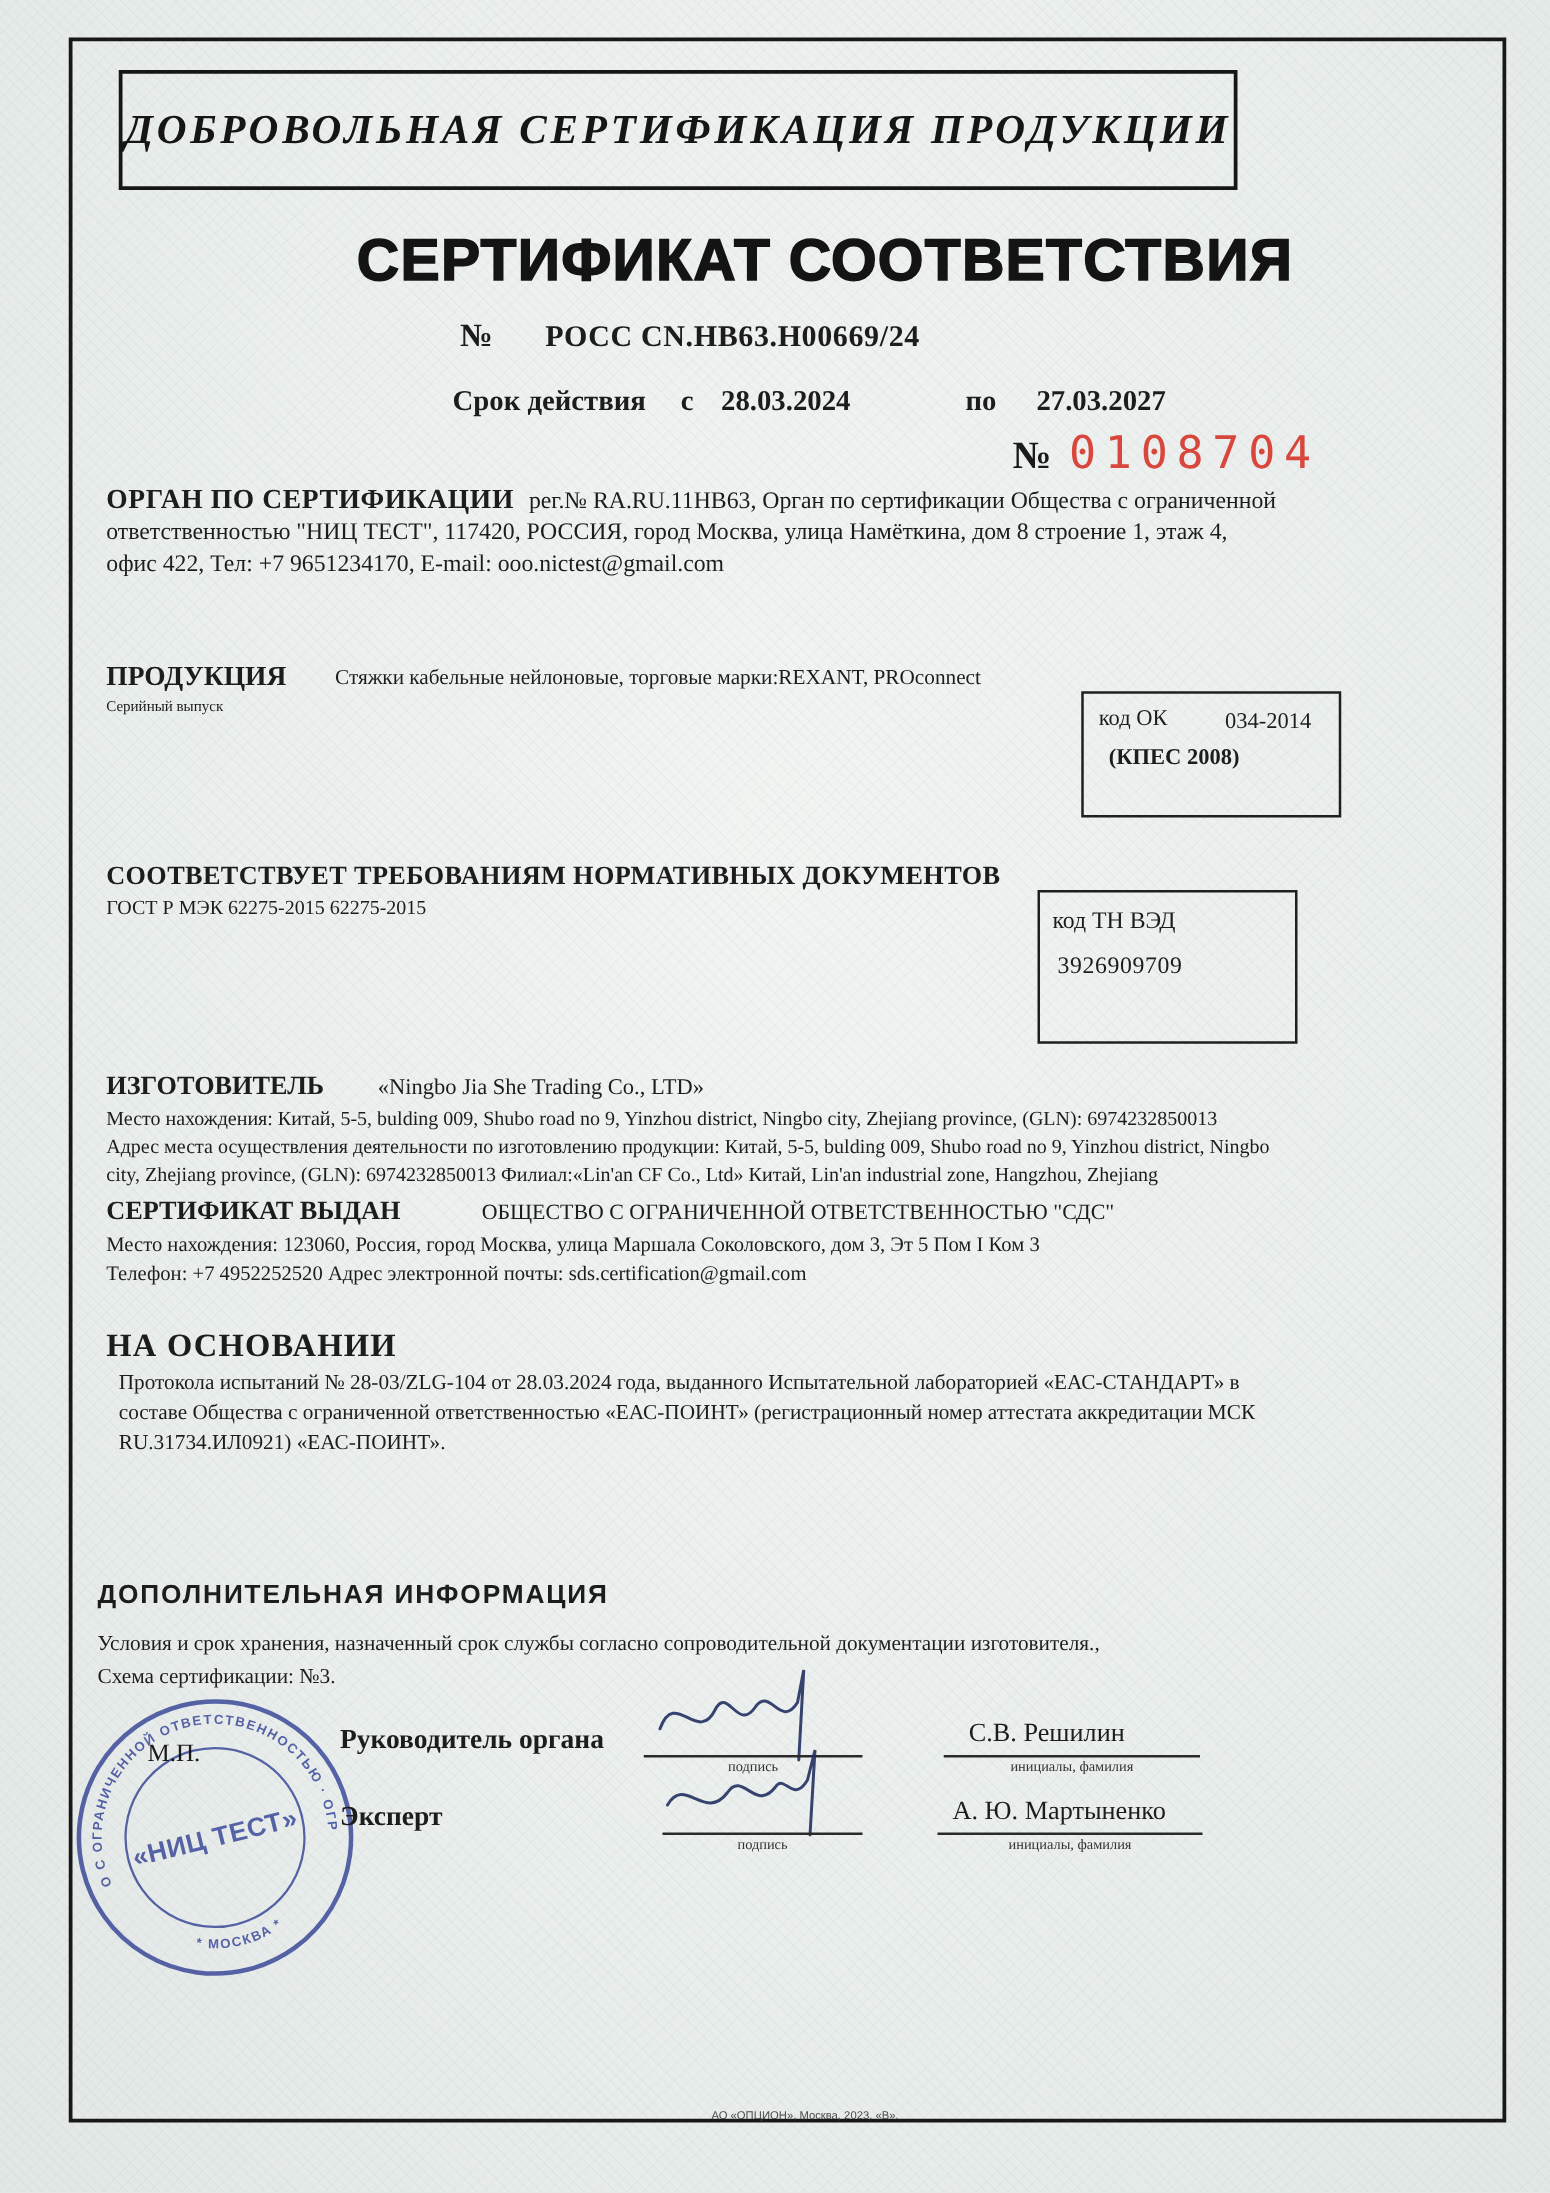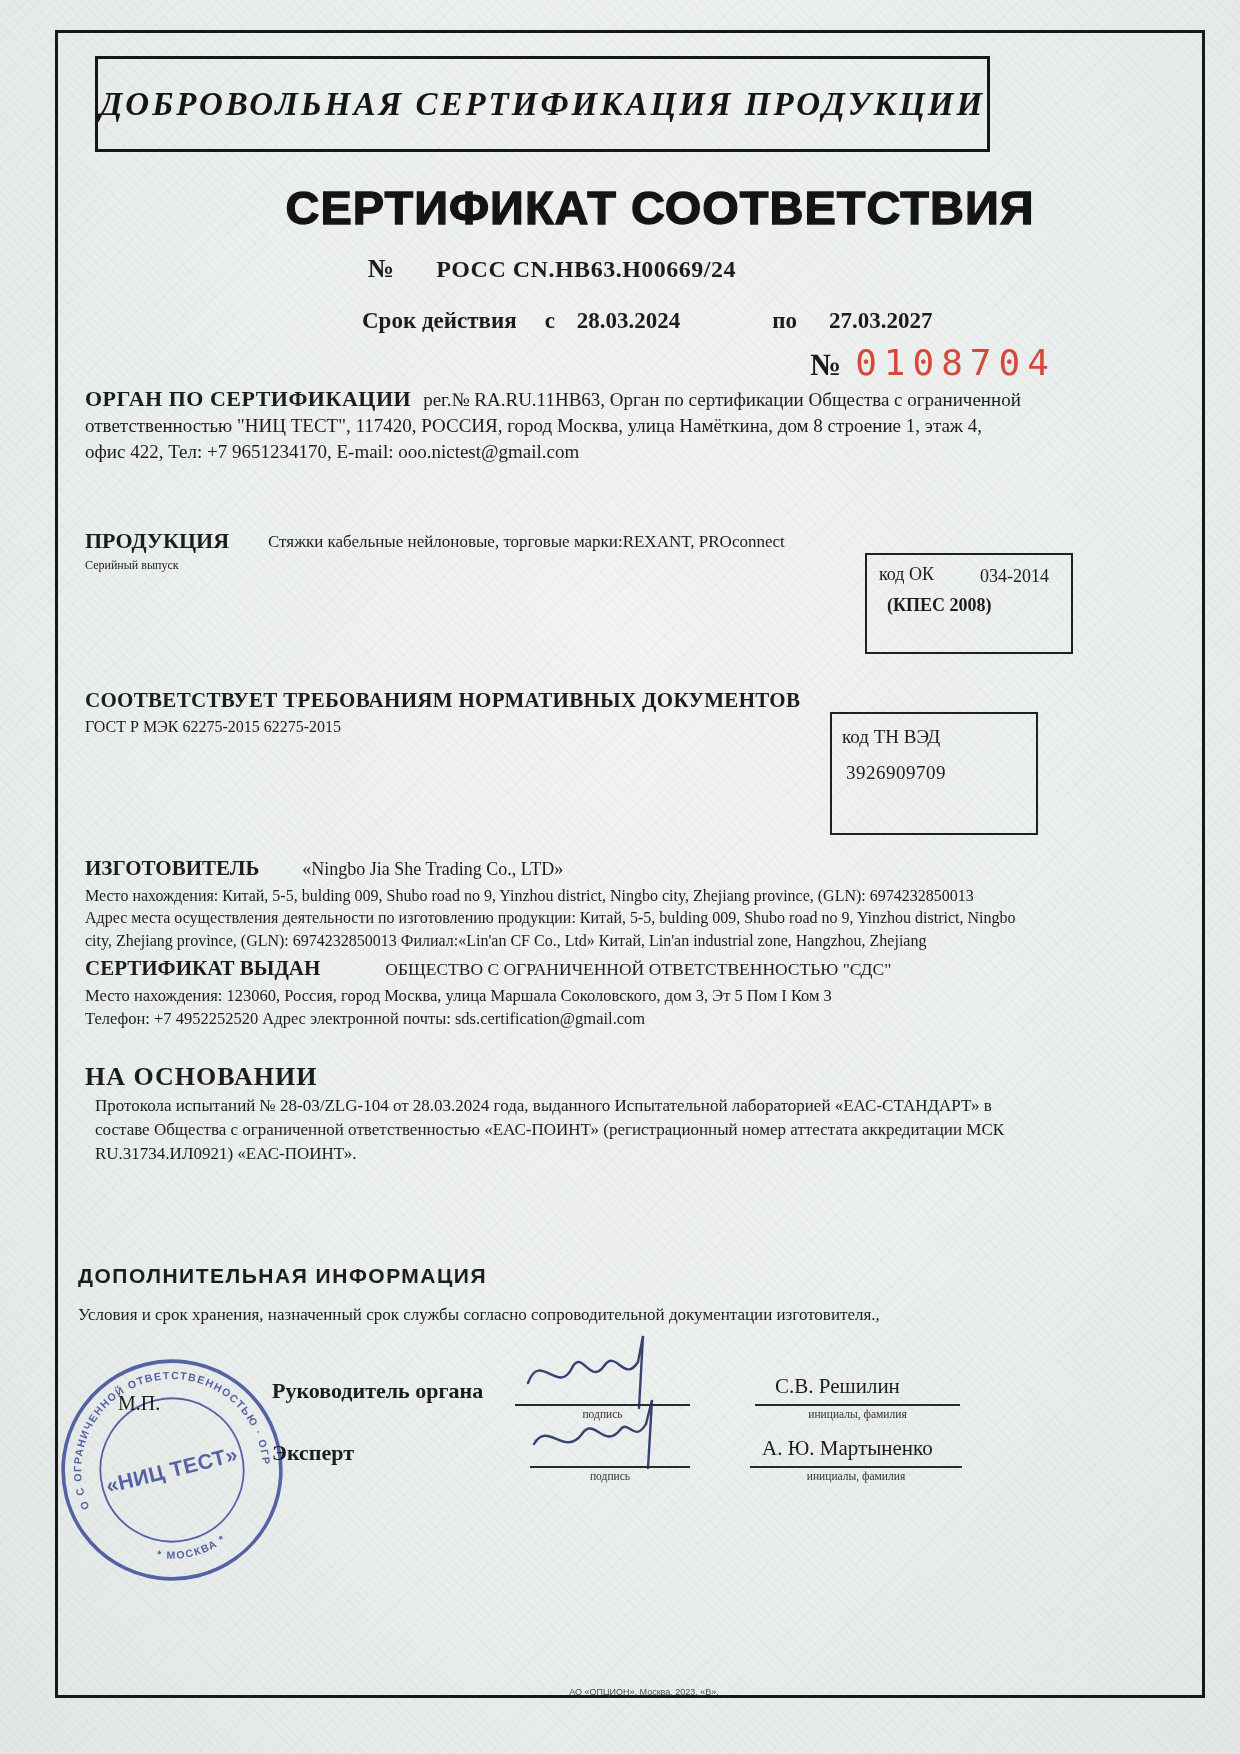--- a/index.html
+++ b/index.html
@@ -183,20 +183,21 @@
     <div>Место нахождения: 123060, Россия, город Москва, улица Маршала Соколовского, дом 3, Эт 5 Пом I Ком 3</div>
     <div>Телефон: +7 4952252520 Адрес электронной почты: sds.certification@gmail.com</div>
   </div>
 
   <div class="basis-label">НА ОСНОВАНИИ</div>
   <div class="basis-text">Протокола испытаний № 28-03/ZLG-104 от 28.03.2024 года, выданного Испытательной лабораторией «ЕАС-СТАНДАРТ» в составе Общества с ограниченной ответственностью «ЕАС-ПОИНТ» (регистрационный номер аттестата аккредитации МСК RU.31734.ИЛ0921) «ЕАС-ПОИНТ».</div>
 
   <div class="add-label">ДОПОЛНИТЕЛЬНАЯ ИНФОРМАЦИЯ</div>
   <div class="add-lines">
     <div>Условия и срок хранения, назначенный срок службы согласно сопроводительной документации изготовителя.,</div>
+    <div>Схема сертификации: №3.</div>
   </div>
 
   <div class="mp-label">М.П.</div>
 
   <svg class="stamp" viewBox="0 0 250 250" xmlns="http://www.w3.org/2000/svg">
     <circle class="st-ring-outer" cx="125" cy="125" r="108"></circle>
     <circle class="st-ring-inner" cx="125" cy="125" r="71"></circle>
     <path id="ringTop" d="M 36.4 140.6 A 90 90 0 1 1 213.6 140.6" fill="none"></path>
     <path id="ringBottom" d="M 68.4 192.4 A 88 88 0 0 0 181.6 192.4" fill="none"></path>
     <text class="st-ring-text"><textPath href="#ringTop" startOffset="50%">ОБЩЕСТВО С ОГРАНИЧЕННОЙ ОТВЕТСТВЕННОСТЬЮ · ОГРН 1167746</textPath></text>

